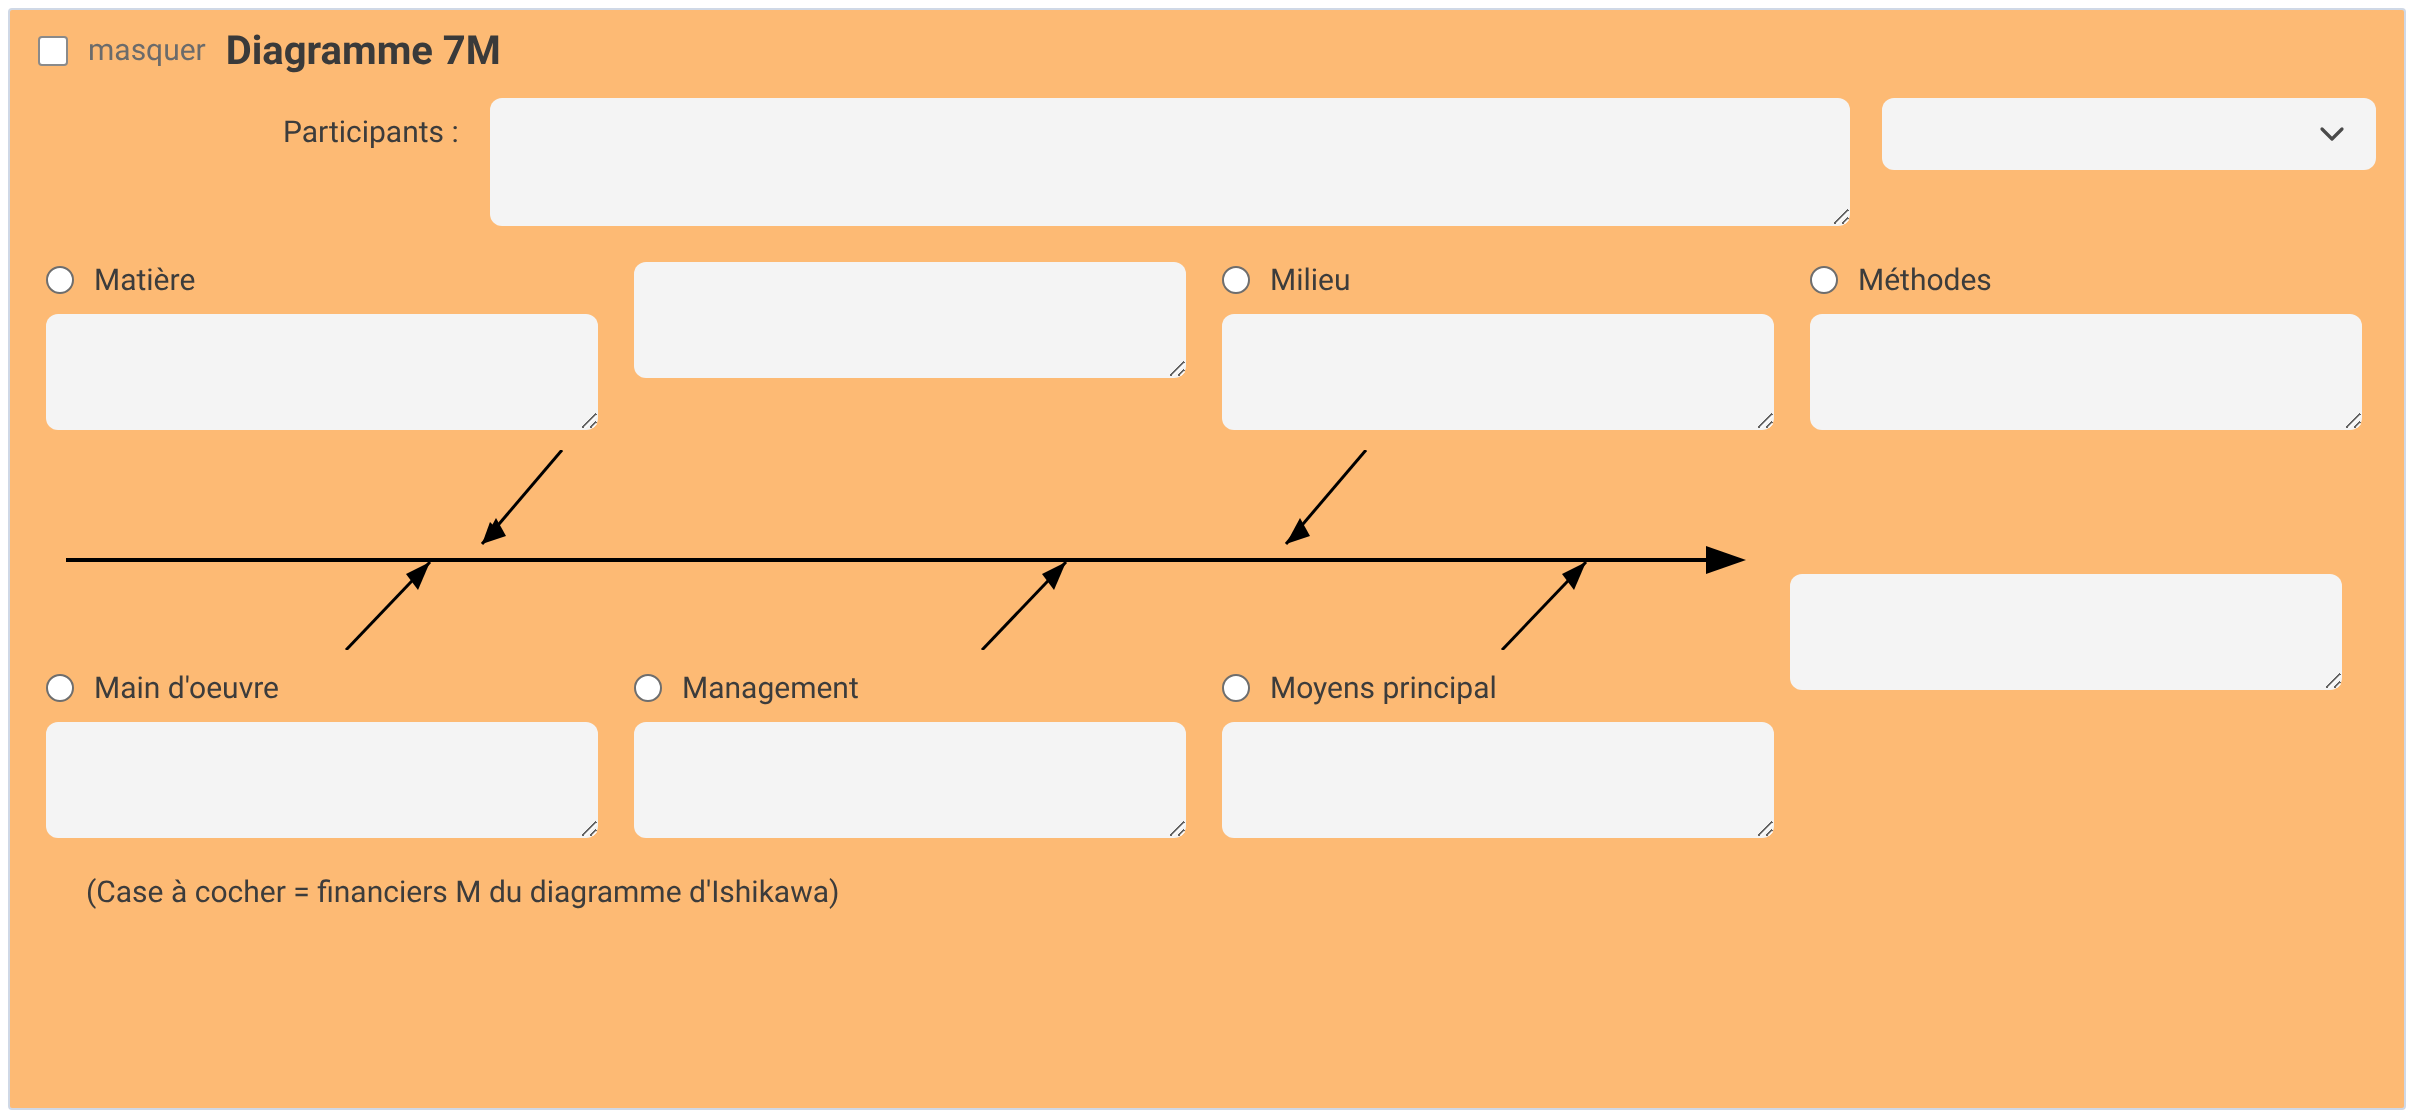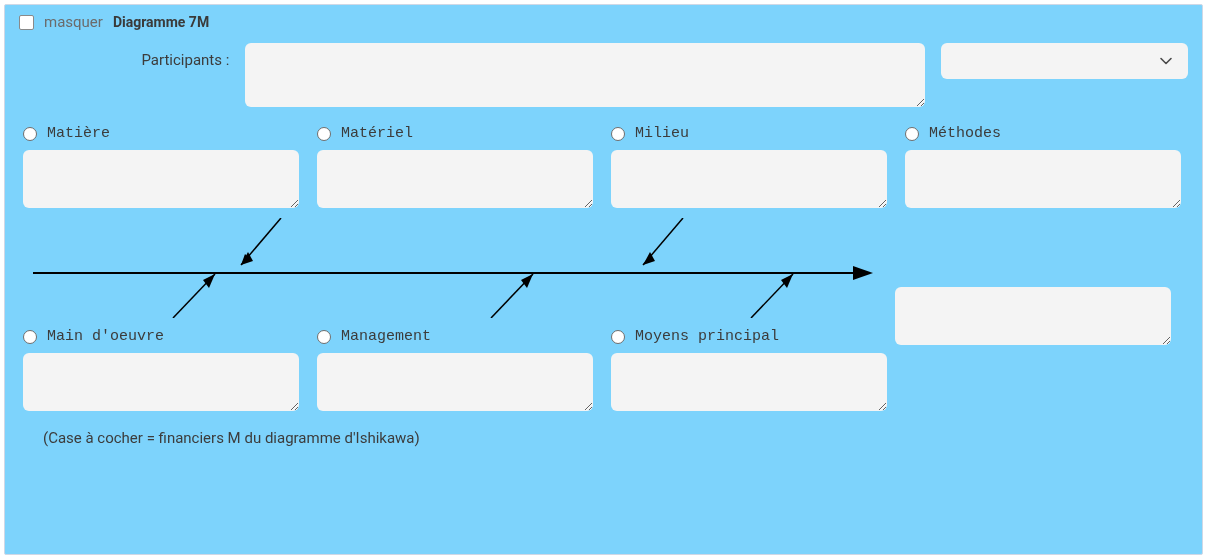--- a/index.html
+++ b/index.html
@@ -9,40 +9,40 @@
     font-size: 15px;
     color: #3c3c3c;
     background: #fff;
     padding: 4px;
   }
   .panel {
     width: 1199px;
     height: 551px;
     border: 1px solid #cfd8e6;
     border-radius: 2px;
-    background: #7dd3fc;
+    background: #fdba74;
     padding: 8px 14px 10px 14px;
     position: relative;
   }
   .header-row {
     display: flex;
     align-items: center;
     gap: 10px;
     margin-bottom: 8px;
   }
   .chk {
     width: 15px; height: 15px;
     border: 1px solid #8a8a8a;
     border-radius: 2px;
     display: inline-block;
     background: #fff;
     cursor: pointer;
   }
   .link-muted { color: #6b6b6b; font-size: 15px; }
-  .title { font-weight: 700; color: #3a3a3a; font-size: 14px; }
+  .title { font-weight: 700; color: #3a3a3a; font-size: 20px; }
   .row-participants {
     display: flex;
     align-items: flex-start;
     margin-left: 82px;
     gap: 16px;
     margin-bottom: 18px;
     margin-top: 12px;
   }
   .label-right {
     text-align: right;
@@ -74,21 +74,20 @@
   }
   .chevron {
     width: 16px; height: 16px;
     display: inline-flex;
     align-items: center; justify-content: center;
   }
   .grid-top, .grid-bottom {
     display: flex;
     gap: 18px;
     margin-left: 4px;
-    font-family: Liberation Mono, monospace;
   }
   .col {
     width: 276px;
     display: flex;
     flex-direction: column;
     gap: 8px;
   }
   .cause-head {
     display: flex;
     align-items: center;
@@ -149,24 +148,20 @@
 
   <div class="grid-top">
     <div class="col">
       <div class="cause-head">
         <span class="radio"></span>
         <span class="cause-label">Matière</span>
       </div>
       <textarea class="ta ta-cause" style=""></textarea>
     </div>
     <div class="col">
-      <div class="cause-head">
-        <span class="radio"></span>
-        <span class="cause-label">Matériel</span>
-      </div>
       <textarea class="ta ta-cause" style=""></textarea>
     </div>
     <div class="col">
       <div class="cause-head">
         <span class="radio"></span>
         <span class="cause-label">Milieu</span>
       </div>
       <textarea class="ta ta-cause" style=""></textarea>
     </div>
     <div class="col">

